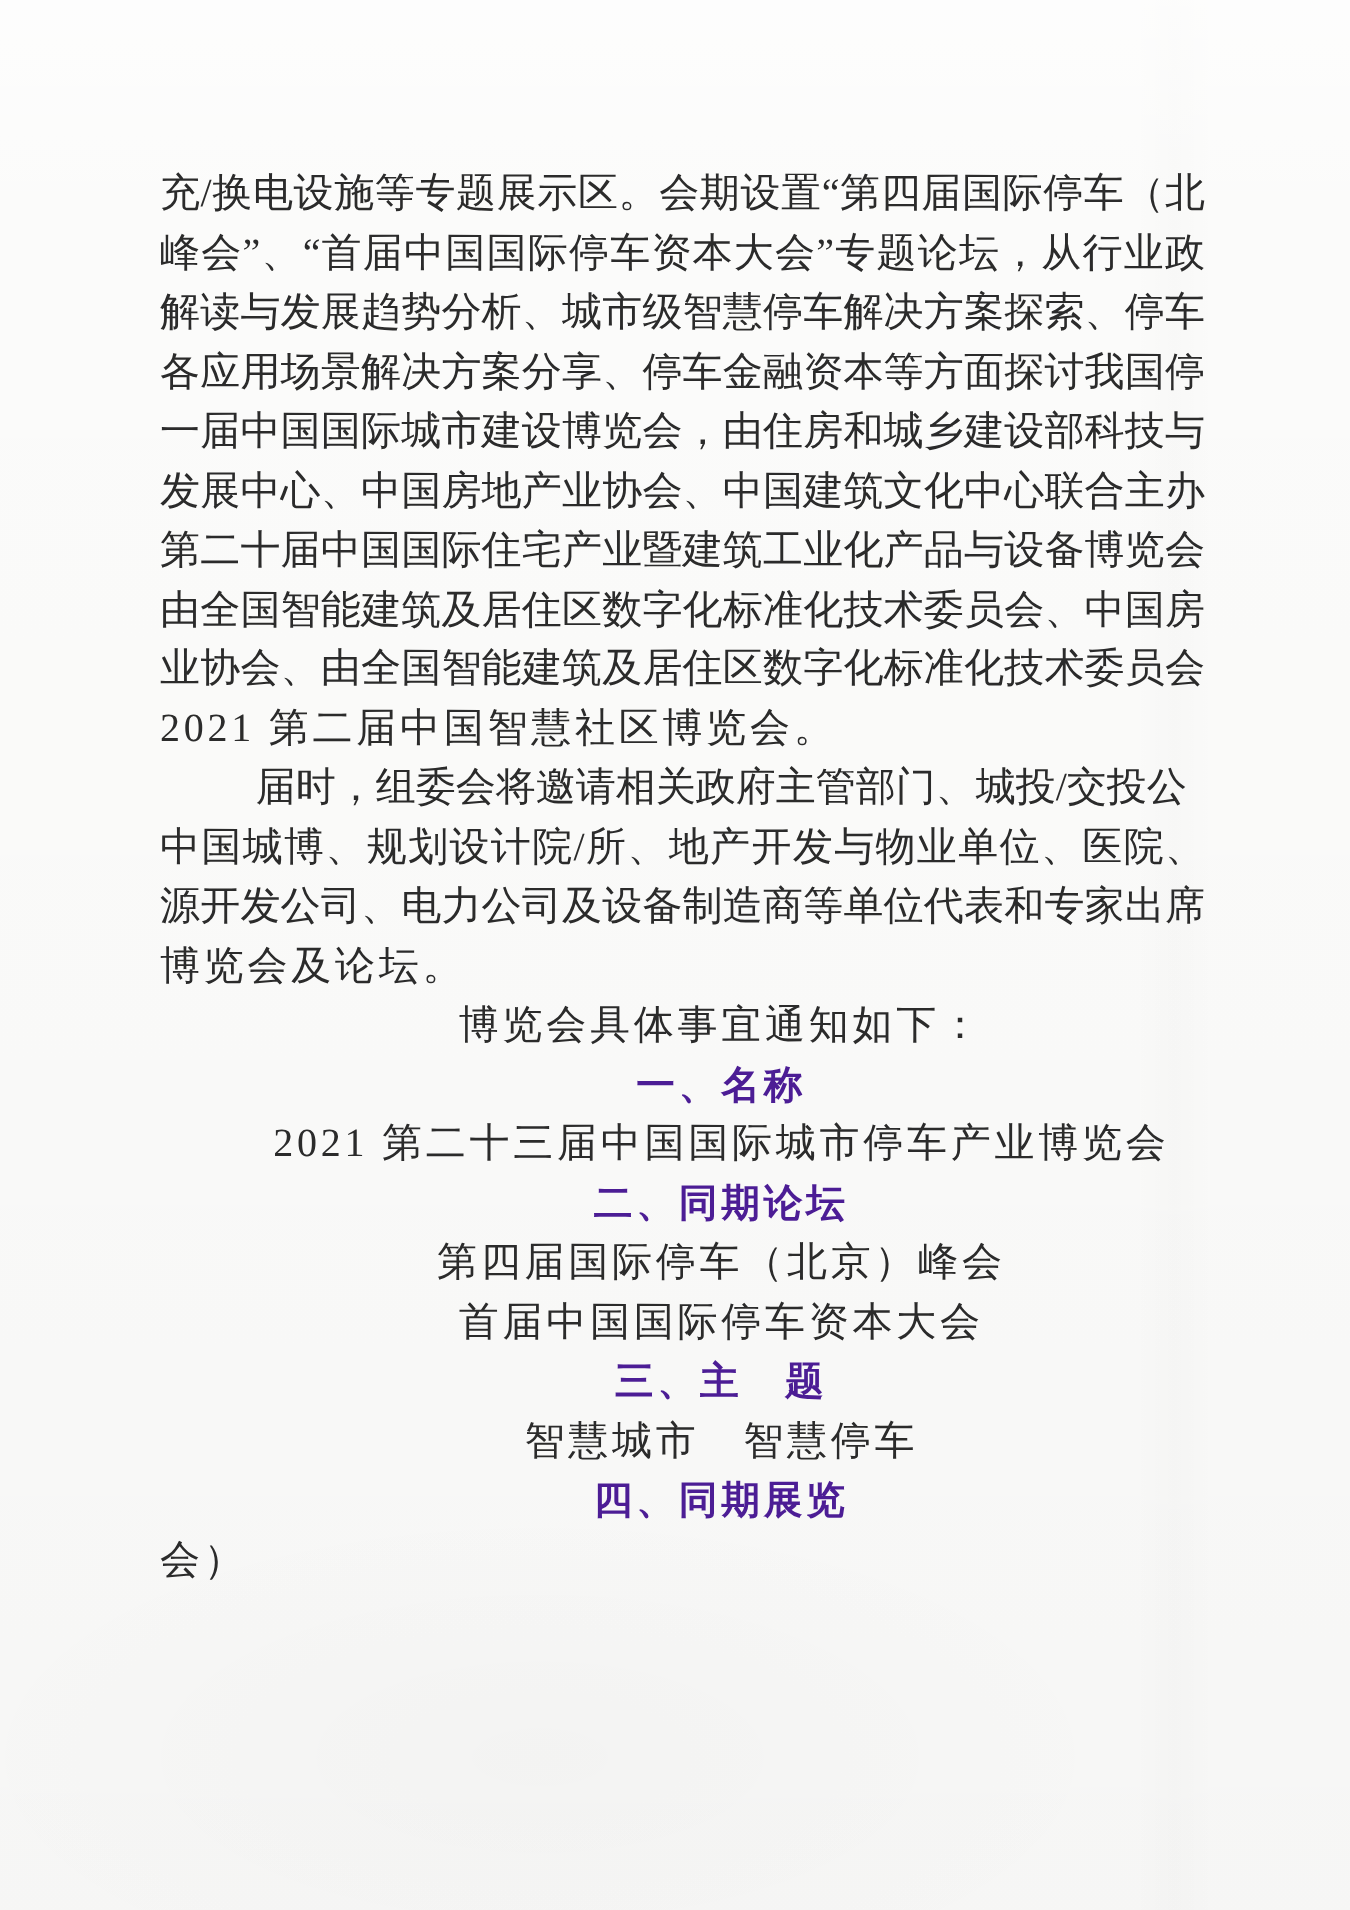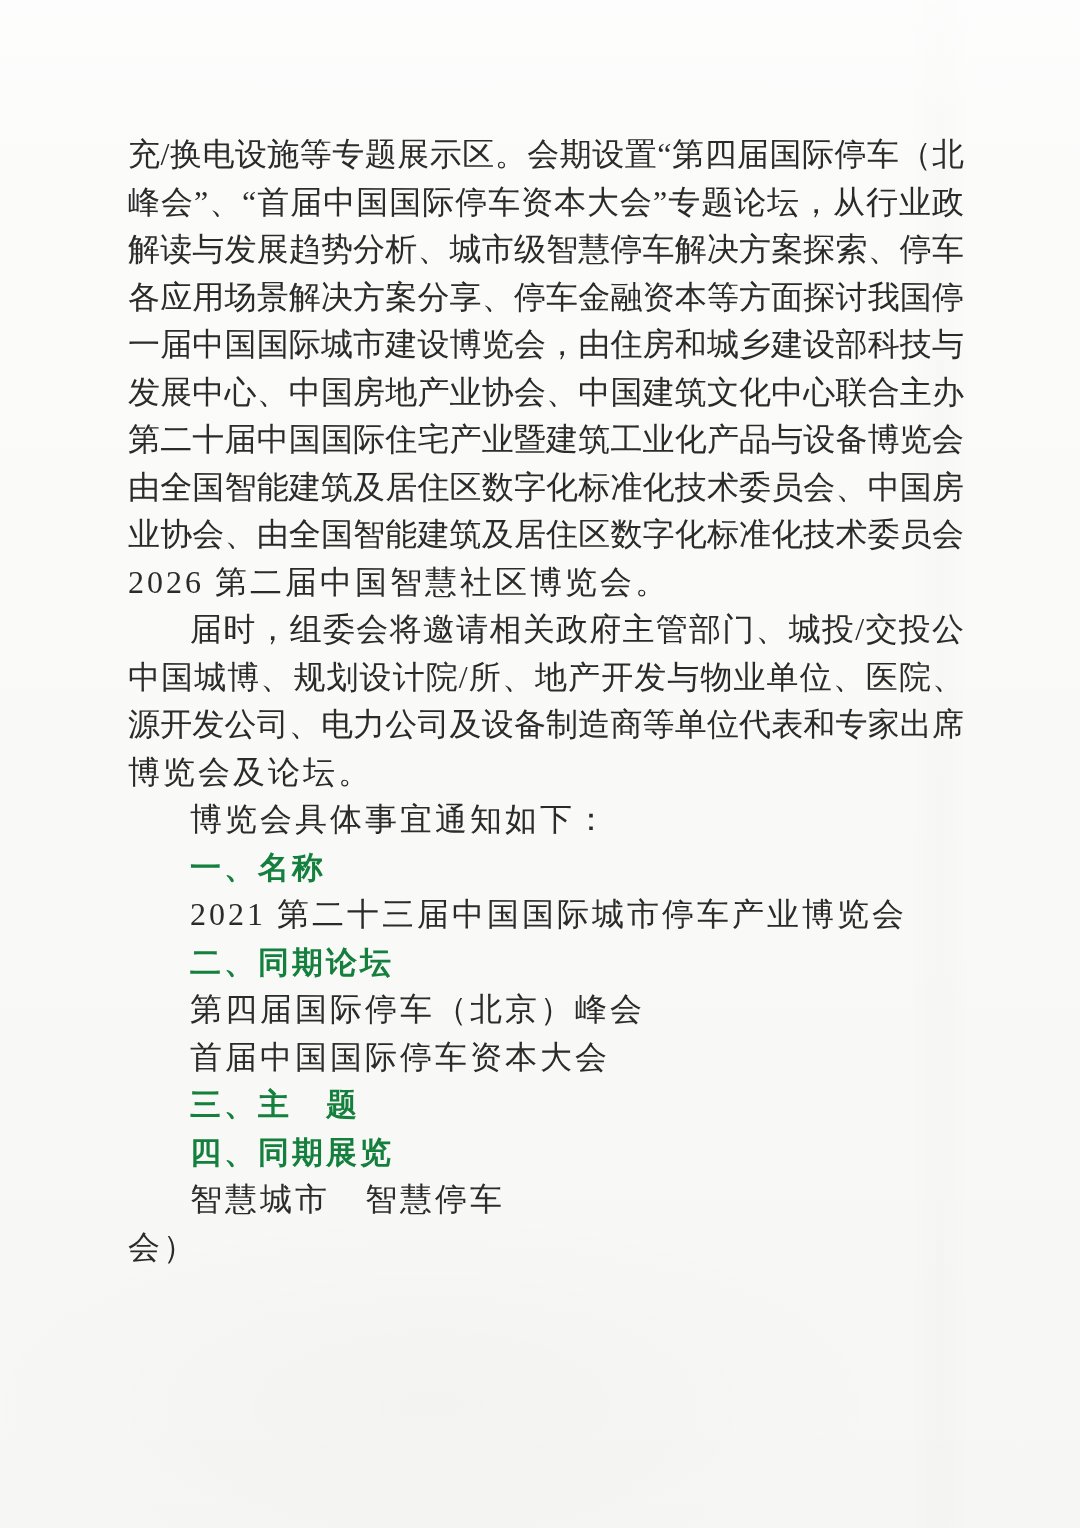--- a/index.html
+++ b/index.html
@@ -43,53 +43,54 @@
     text-align: justify;
     text-align-last: justify;
     text-justify: inter-character;
     letter-spacing: 0;
   }
   .line:not(.justify) {
     letter-spacing: 3px;
   }
   .line.indent {
     text-indent: 62px;
+    text-align: center;
   }
   .line.heading {
     font-family: "Liberation Sans", "DejaVu Sans", sans-serif;
     font-weight: bold;
     font-size: 31px;
-    color: #15803d;
+    color: #4c1d95;
   }
 </style>
 </head>
 <body>
 
 <div class="paper-texture"></div>
 
 <div class="doc">
   <div>
       <div class="line body justify">充/换电设施等专题展示区。会期设置“第四届国际停车（北京）</div>
       <div class="line body justify">峰会”、“首届中国国际停车资本大会”专题论坛，从行业政策</div>
       <div class="line body justify">解读与发展趋势分析、城市级智慧停车解决方案探索、停车设施</div>
       <div class="line body justify">各应用场景解决方案分享、停车金融资本等方面探讨我国停车产</div>
       <div class="line body justify">一届中国国际城市建设博览会，由住房和城乡建设部科技与产业</div>
       <div class="line body justify">发展中心、中国房地产业协会、中国建筑文化中心联合主办的 2021</div>
       <div class="line body justify">第二十届中国国际住宅产业暨建筑工业化产品与设备博览会以及</div>
       <div class="line body justify">由全国智能建筑及居住区数字化标准化技术委员会、中国房地产</div>
       <div class="line body justify">业协会、由全国智能建筑及居住区数字化标准化技术委员会</div>
-      <div class="line body">2026 第二届中国智慧社区博览会。</div>
+      <div class="line body">2021 第二届中国智慧社区博览会。</div>
       <div class="line body justify indent">届时，组委会将邀请相关政府主管部门、城投/交投公司、静</div>
       <div class="line body justify">中国城博、规划设计院/所、地产开发与物业单位、医院、新能</div>
       <div class="line body justify">源开发公司、电力公司及设备制造商等单位代表和专家出席本届</div>
       <div class="line body">博览会及论坛。</div>
       <div class="line body indent">博览会具体事宜通知如下：</div>
       <div class="line heading indent">一、名称</div>
       <div class="line body indent">2021 第二十三届中国国际城市停车产业博览会</div>
       <div class="line heading indent">二、同期论坛</div>
       <div class="line body indent">第四届国际停车（北京）峰会</div>
       <div class="line body indent">首届中国国际停车资本大会</div>
       <div class="line heading indent">三、主　题</div>
+      <div class="line body indent">智慧城市　智慧停车</div>
       <div class="line heading indent">四、同期展览</div>
-      <div class="line body indent">智慧城市　智慧停车</div>
       <div class="line body">会）</div>
     </div>
 </div>
 
 </body></html>

